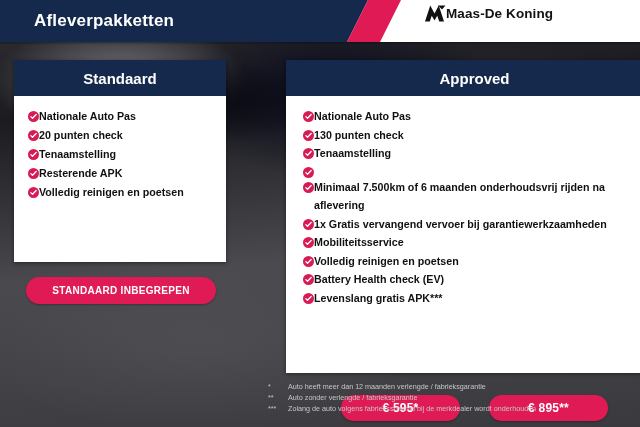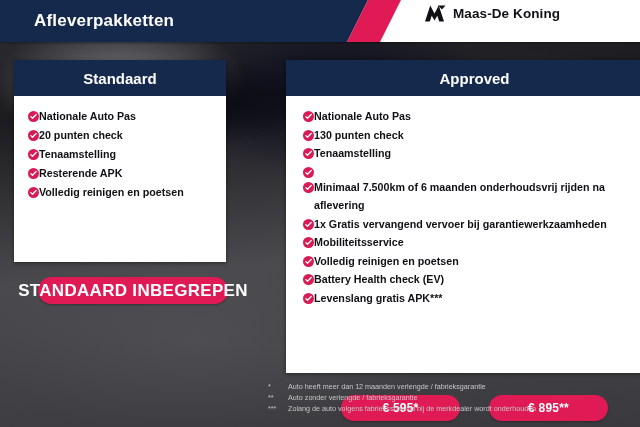--- a/index.html
+++ b/index.html
@@ -28,21 +28,21 @@
   }
 
   
   .header{position:absolute;left:0;top:0;width:640px;height:42px;background:#ffffff;overflow:hidden;padding-left:16px;}
   .header-navy{position:absolute;left:0;top:0;width:400px;height:42px;background:#14294c;
     clip-path:polygon(0 0,368px 0,347px 42px,0 42px);}
   .header-pink{position:absolute;left:0;top:0;width:420px;height:42px;background:#e01a54;
     clip-path:polygon(368px 0,401px 0,380px 42px,347px 42px);}
   .header-title{position:absolute;left:34px;top:0;height:42px;line-height:42px;
     color:#ffffff;font-size:17px;font-weight:bold;letter-spacing:.2px;white-space:nowrap;}
-  .brand{position:absolute;left:423px;top:0;height:26px;display:flex;align-items:center;gap:7px;}
+  .brand{position:absolute;left:423px;top:0;height:26px;display:flex;align-items:center;}
   .brand-mark{width:23px;height:17px;display:block;}
   .brand-name{color:#111114;font-size:13.5px;font-weight:bold;letter-spacing:.1px;white-space:nowrap;}
   .header-shadow{position:absolute;left:0;top:42px;width:640px;height:3px;
     background:linear-gradient(180deg,rgba(0,0,0,.30),rgba(0,0,0,0));}
 
   
   .card{position:absolute;background:#ffffff;box-shadow:0 1px 4px rgba(0,0,0,.45);}
   .card-head{background:#14294c;display:flex;align-items:center;justify-content:center;}
   .card-head-title{color:#ffffff;font-weight:bold;white-space:nowrap;}
 
@@ -62,21 +62,21 @@
   .check-icon{flex:0 0 auto;width:11px;height:11px;margin-top:4px;display:block;}
   .feature-text{display:block;}
 
   
   .pill{
     display:inline-flex;align-items:center;justify-content:center;
     background:#e01a54;color:#ffffff;border:none;border-radius:16px;
     font-family:"Liberation Sans", sans-serif;font-weight:bold;white-space:nowrap;
     box-shadow:0 1px 2px rgba(0,0,0,.30);cursor:pointer;
   }
-  #btn-standaard-inbegrepen{position:absolute;left:24px;top:217px;width:190px;height:27px;font-size:17px;letter-spacing:.3px;}
+  #btn-standaard-inbegrepen{position:absolute;left:12px;top:217px;width:190px;height:27px;font-size:10px;letter-spacing:.3px;}
   .price-row{position:absolute;left:0;top:335px;width:377px;display:flex;justify-content:center;gap:29px;}
   .price-pill{width:119px;height:26px;font-size:12px;letter-spacing:.2px;}
 
   
   .footnotes{position:absolute;left:268px;top:381px;width:360px;}
   .footnote{display:flex;gap:0;color:#c6c6c8;font-size:7.2px;line-height:11px;white-space:nowrap;}
   .fn-mark{display:inline-block;width:20px;flex:0 0 20px;}
   .fn-text{display:inline-block;}
 </style>
 </head>

